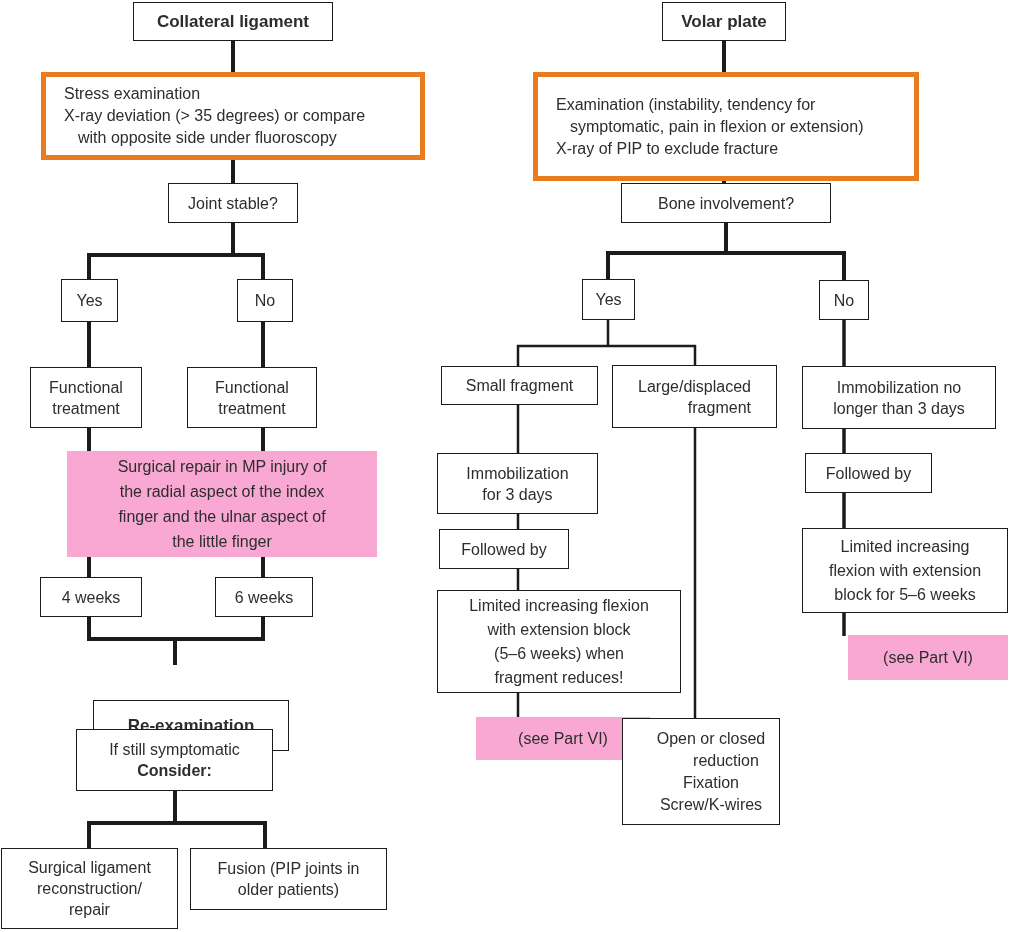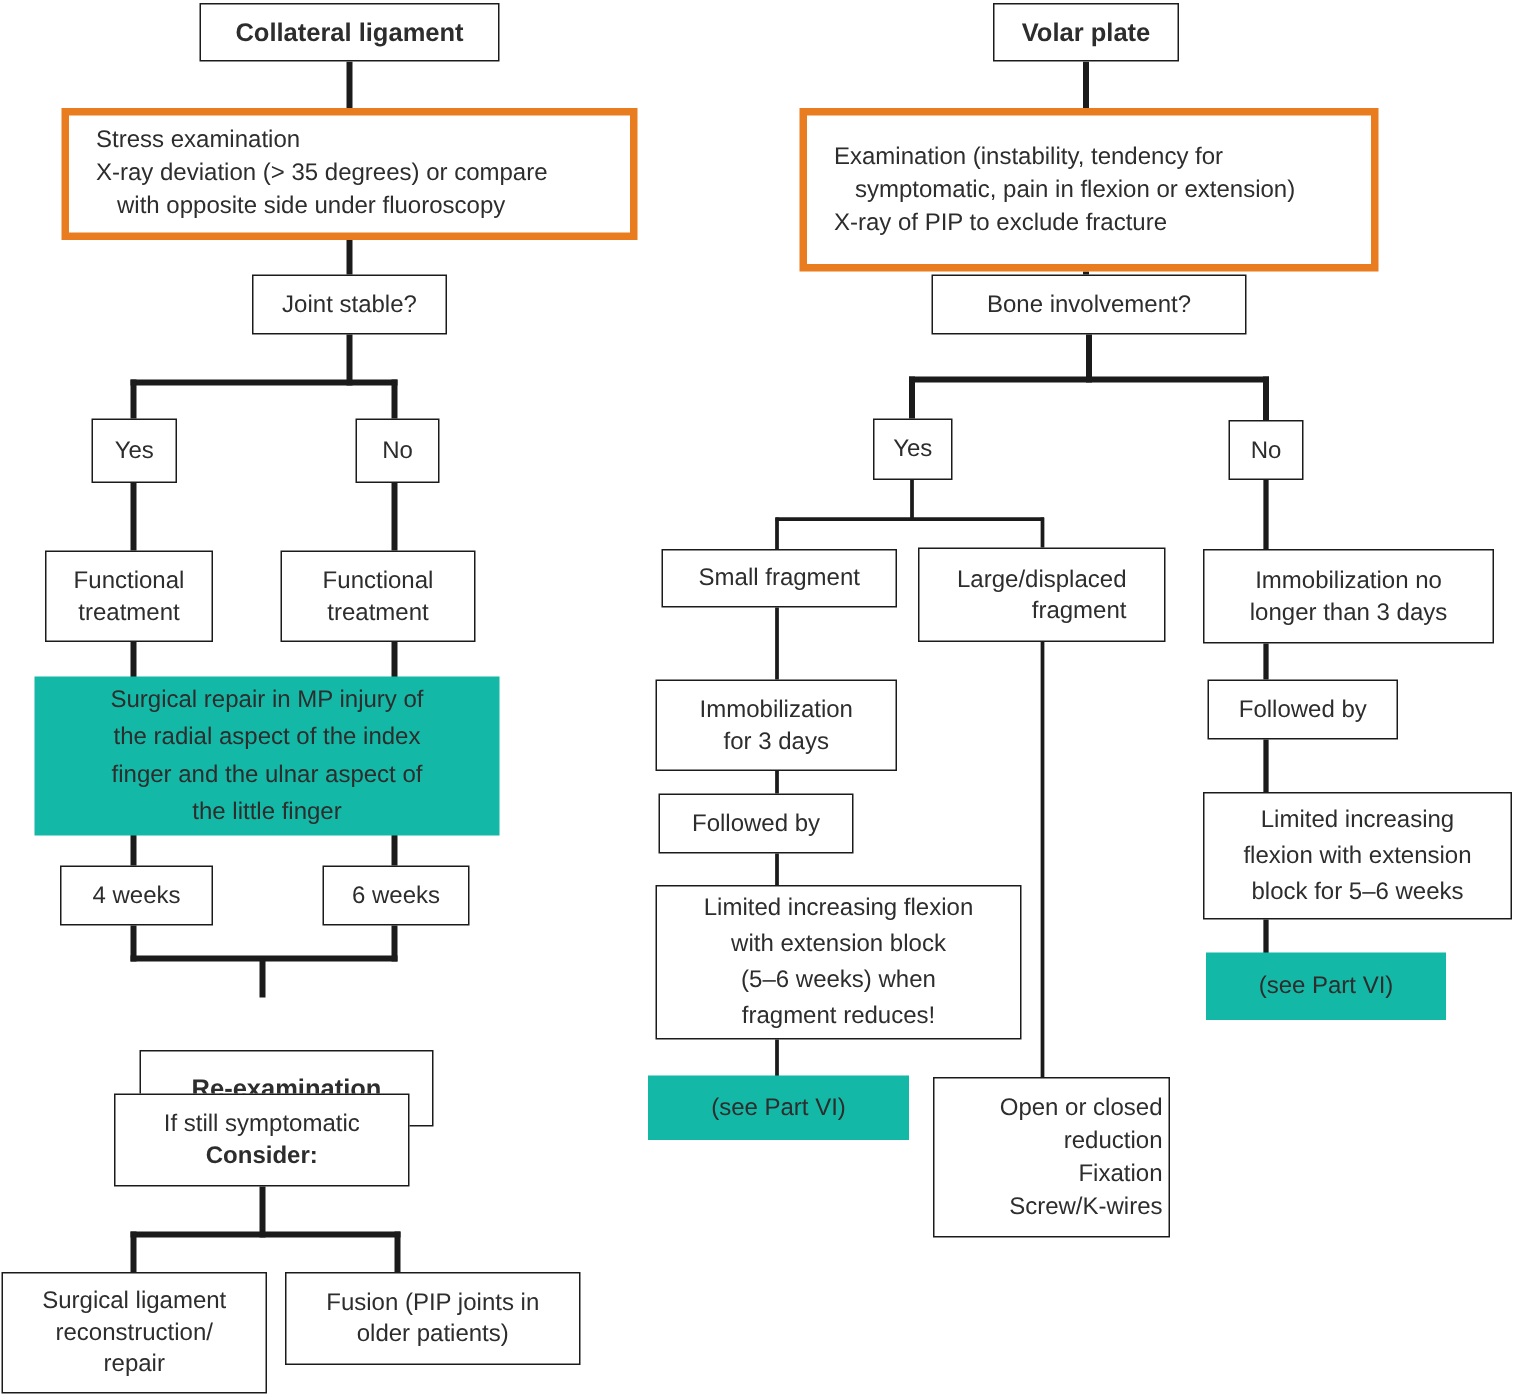--- a/index.html
+++ b/index.html
@@ -13,22 +13,22 @@
     border:1.5px solid #1b1b1b; background:#ffffff;
     display:flex; flex-direction:column; align-items:center; justify-content:center;
     text-align:center; font-size:16px; line-height:21px;
     white-space:pre-line; padding:2px 4px;
   }
   .bold { font-weight:bold; font-size:17px; }
   .orange {
     border:5px solid #e87c1e; align-items:flex-start; text-align:left;
     padding-left:18px; white-space:nowrap; line-height:22px; font-size:16px;
   }
-  .blue { background:#14b8a6; border:none; }
-  .leftalign { align-items:flex-end; text-align:left; padding-left:24px; white-space:nowrap; line-height:22px; }
+  .blue { background:#f9a8d4; border:none;margin-left:44px; }
+  .leftalign { align-items:center; text-align:left; padding-left:24px; white-space:nowrap; line-height:22px; }
   .roomy { line-height:25px; }
   .roomy24 { line-height:24px; }
   .indent { padding-left:14px; }
   .indent-lg { padding-left:30px; }
   .consider { font-weight:bold; }
 </style>
 </head>
 <body>
 
 <div class="canvas">

